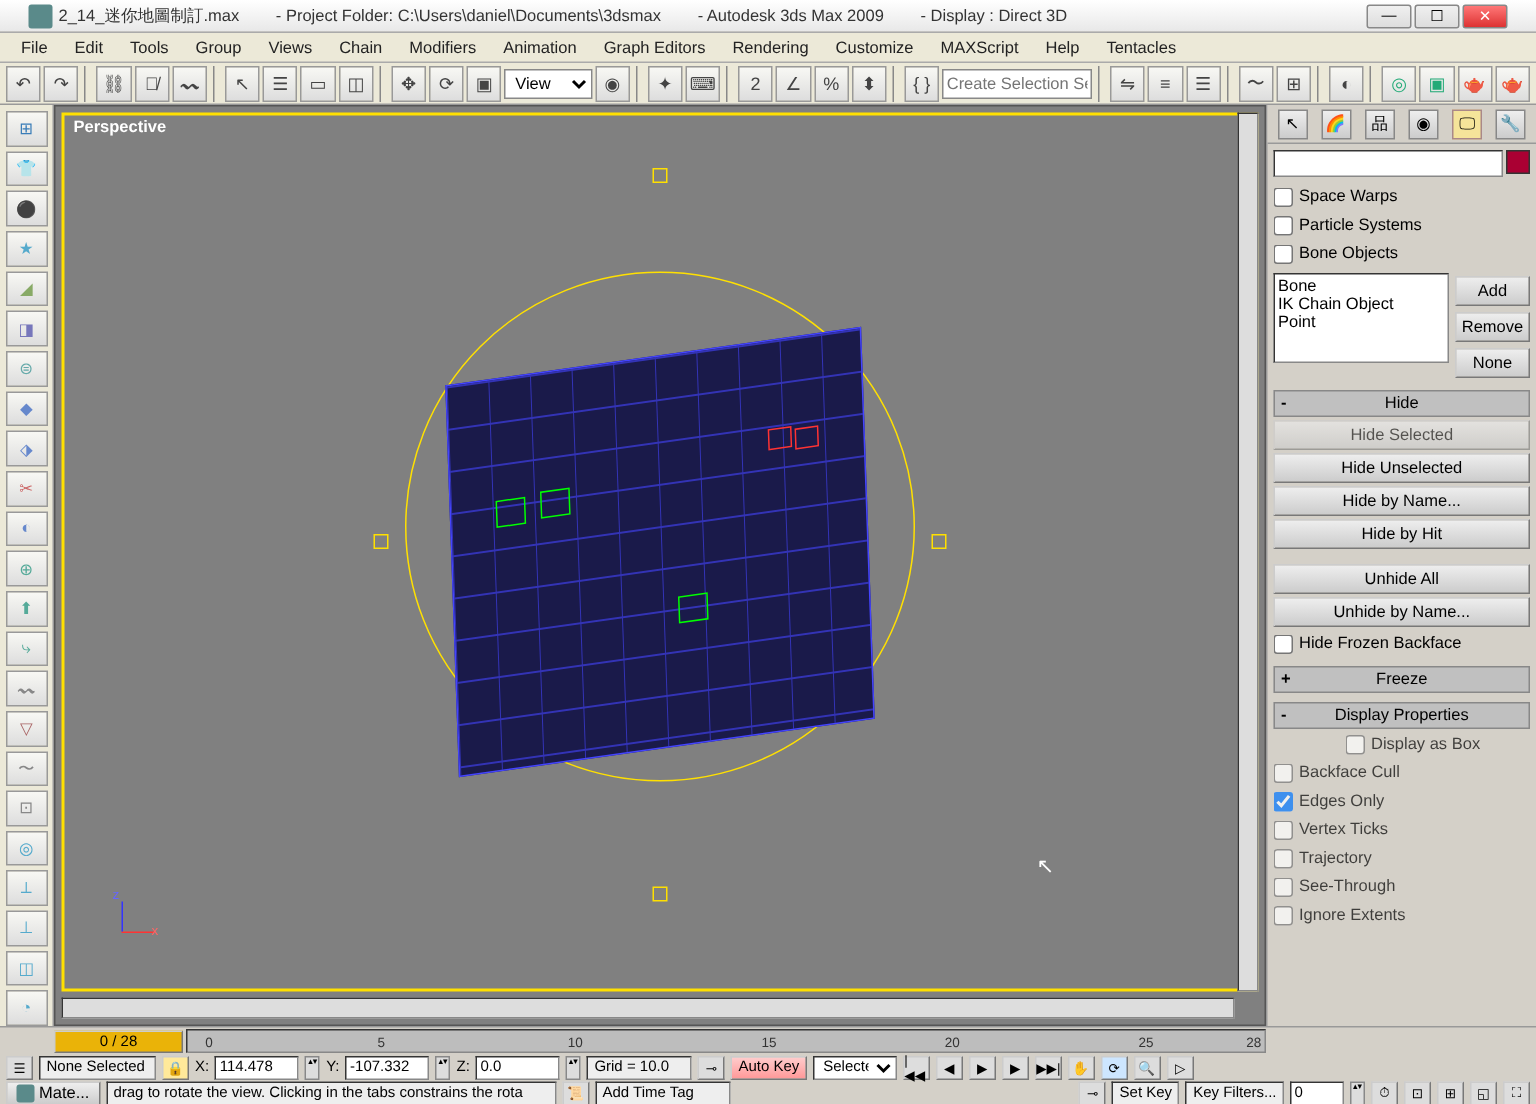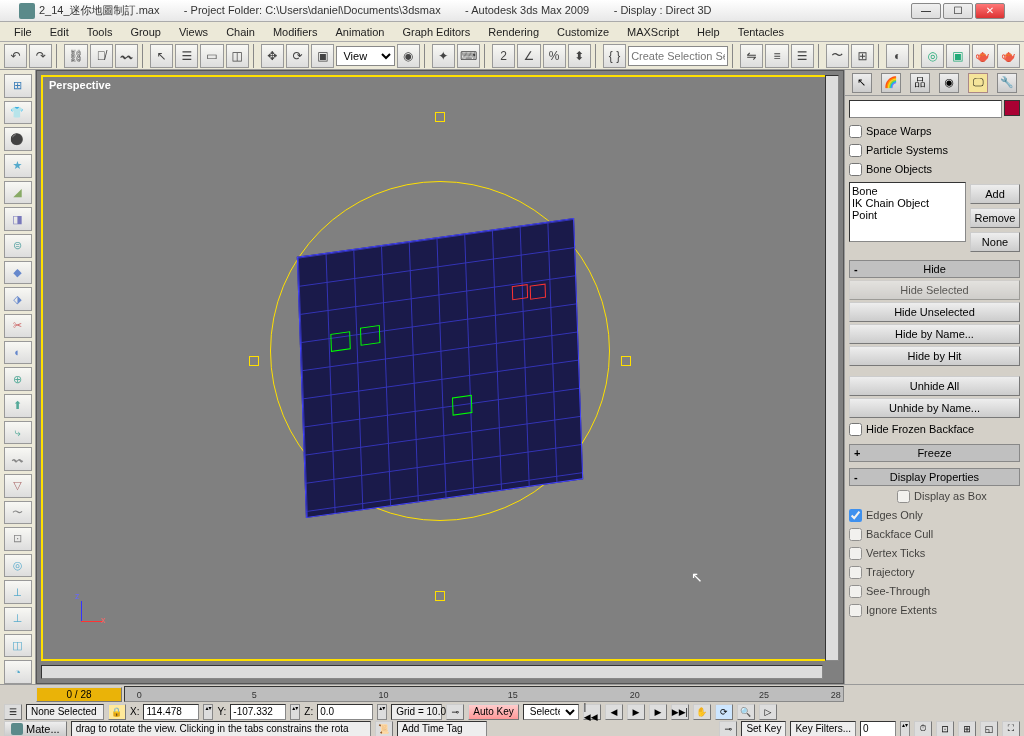--- a/index.html
+++ b/index.html
@@ -263,26 +263,26 @@
       <div class="rollout-head">
           <span class="pm">-</span>
           <span>Display Properties</span>
         </div>
       <div id="dispprops">
           <div class="chk" style="opacity: 0.7; padding-left: 48px;">
             <input type="checkbox" style="">
             <span>Display as Box</span>
           </div>
           <div class="chk" style="opacity: 0.7;">
+            <input type="checkbox" style="">
+            <span>Backface Cull</span>
+          </div>
+          <div class="chk" style="opacity: 0.7;">
             <input type="checkbox" checked="" style="">
             <span>Edges Only</span>
-          </div>
-          <div class="chk" style="opacity: 0.7;">
-            <input type="checkbox" style="">
-            <span>Backface Cull</span>
           </div>
           <div class="chk" style="opacity: 0.7;">
             <input type="checkbox" style="">
             <span>Vertex Ticks</span>
           </div>
           <div class="chk" style="opacity: 0.7;">
             <input type="checkbox" style="">
             <span>Trajectory</span>
           </div>
           <div class="chk" style="opacity: 0.7;">
@@ -317,21 +317,21 @@
     <div class="key-btn" style="background:#ffe99a">🔒</div>
     <span class="coord-lbl">X:</span>
     <input class="coord-in" value="114.478" style="">
       <div class="spin">▴▾</div>
     <span class="coord-lbl">Y:</span>
     <input class="coord-in" value="-107.332" style="">
       <div class="spin">▴▾</div>
     <span class="coord-lbl">Z:</span>
     <input class="coord-in" value="0.0" style="">
       <div class="spin">▴▾</div>
-    <div class="status-box" style="width:51px">Grid = 10.0</div>
+    <div class="status-box" style="width:70px">Grid = 10.0</div>
     <div class="key-btn">⊸</div>
     <div class="autokey">Auto Key</div>
     <select class="sel-dd"><option>Selected</option></select>
     <div class="play-btn">|◀◀</div>
     <div class="play-btn">◀</div>
     <div class="play-btn">▶</div>
     <div class="play-btn">▶</div>
     <div class="play-btn">▶▶|</div>
     <div class="play-btn">✋</div>
     <div class="play-btn" style="background:#cde6ff">⟳</div>

